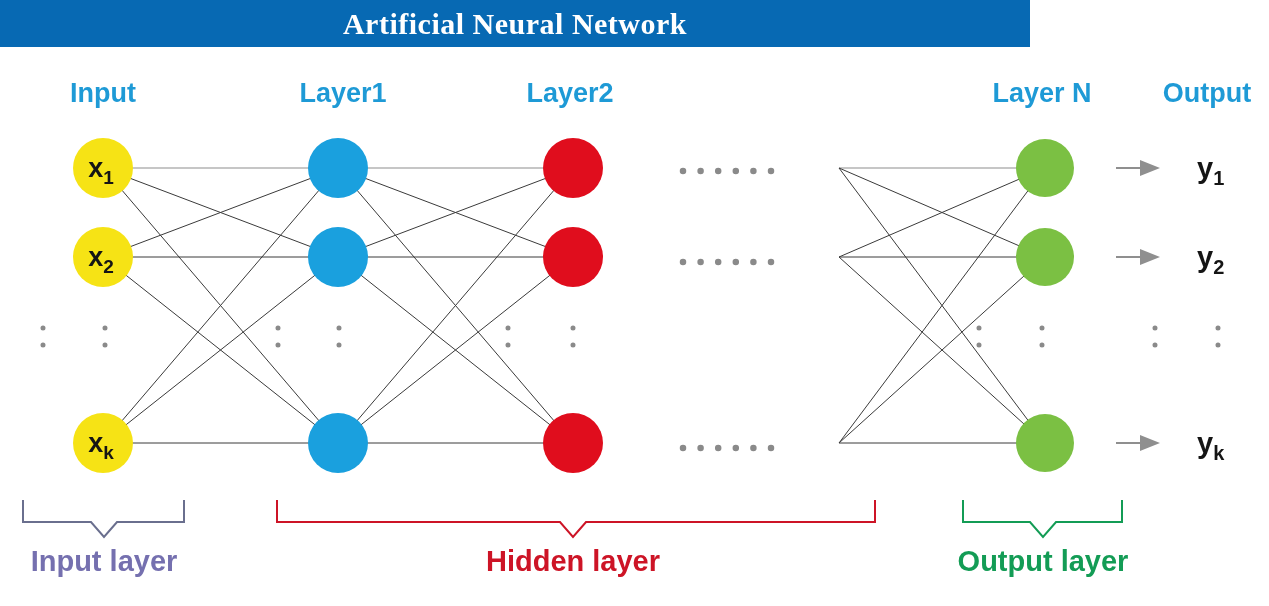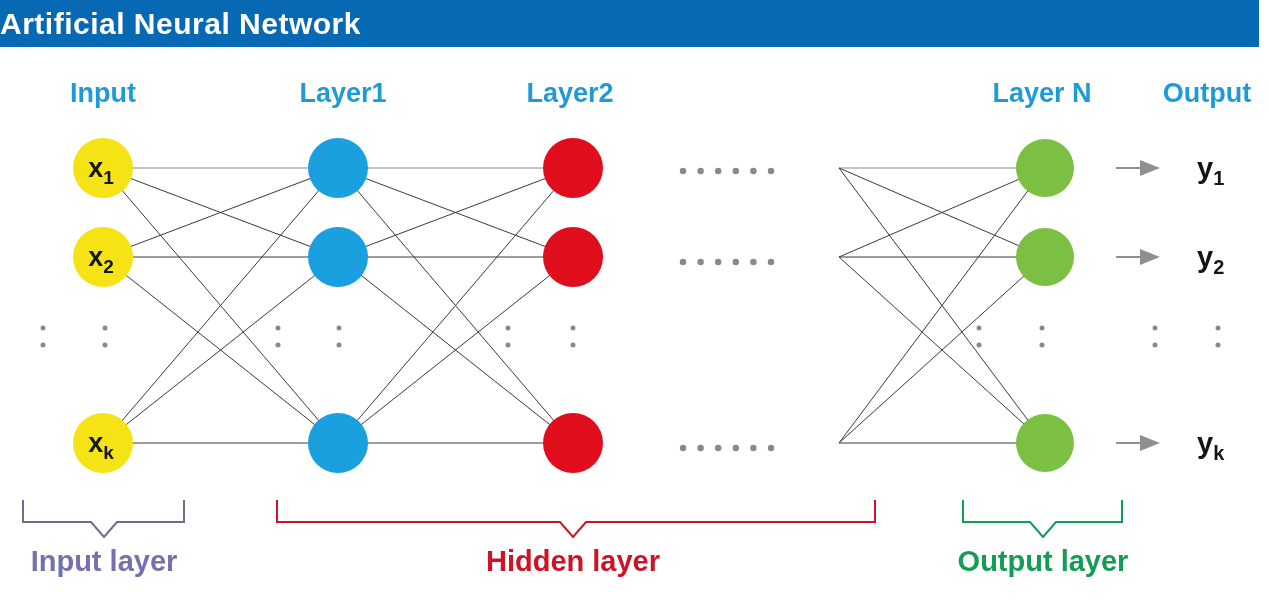--- a/index.html
+++ b/index.html
@@ -1,19 +1,19 @@
 <!DOCTYPE html>
 <html style="--header-bg: #0769b3; --title-text: #ffffff; --column-label: #1e9ad6; --node-input: #f6e315; --node-hidden1: #1aa0de; --node-hidden2: #e00d1d; --node-output: #7bc043; --edge: #3a3a3a; --edge-light: #c6c6c6; --dots: #8a8a8a; --arrow: #8f8f8f; --io-text: #151515; --brace-input: #6a6f8e; --input-layer: #7570af; --hidden-layer: #cd1426; --output-layer: #139c55;"><head>
 <meta charset="utf-8">
 <style>
   html,body{margin:0;padding:0;background:#fff;}
   .page{position:relative;width:1269px;height:606px;background:#fff;overflow:hidden;
         font-family:"Liberation Sans",sans-serif;}
-  .titlebar{position:absolute;left:0;top:0;width:1259px;height:47px;
-            background:var(--header-bg,#0769b3);display:flex;align-items:center;justify-content:flex-start;}
+  .titlebar{position:absolute;left:0;top:0;width:1030px;height:47px;
+            background:var(--header-bg,#0769b3);display:flex;align-items:center;justify-content:center;font-family:Liberation Serif, serif;}
   .titlebar h1{margin:0;font-size:30px;font-weight:bold;color:var(--title-text,#ffffff);letter-spacing:.5px;}
   svg{position:absolute;left:0;top:0;}
   text{font-family:"Liberation Sans",sans-serif;}
   .col-label{font-size:27px;font-weight:bold;fill:var(--column-label,#1e9ad6);}
   .node-label{font-size:27px;font-weight:bold;fill:var(--io-text,#151515);}
   .node-label .sub{font-size:19px;}
   .out-label{font-size:29px;font-weight:bold;fill:var(--io-text,#151515);}
   .out-label .sub{font-size:20px;}
   .edge{stroke:var(--edge,#3a3a3a);stroke-width:1;}
   .edge.light{stroke:var(--edge-light,#c6c6c6);stroke-width:2;}

